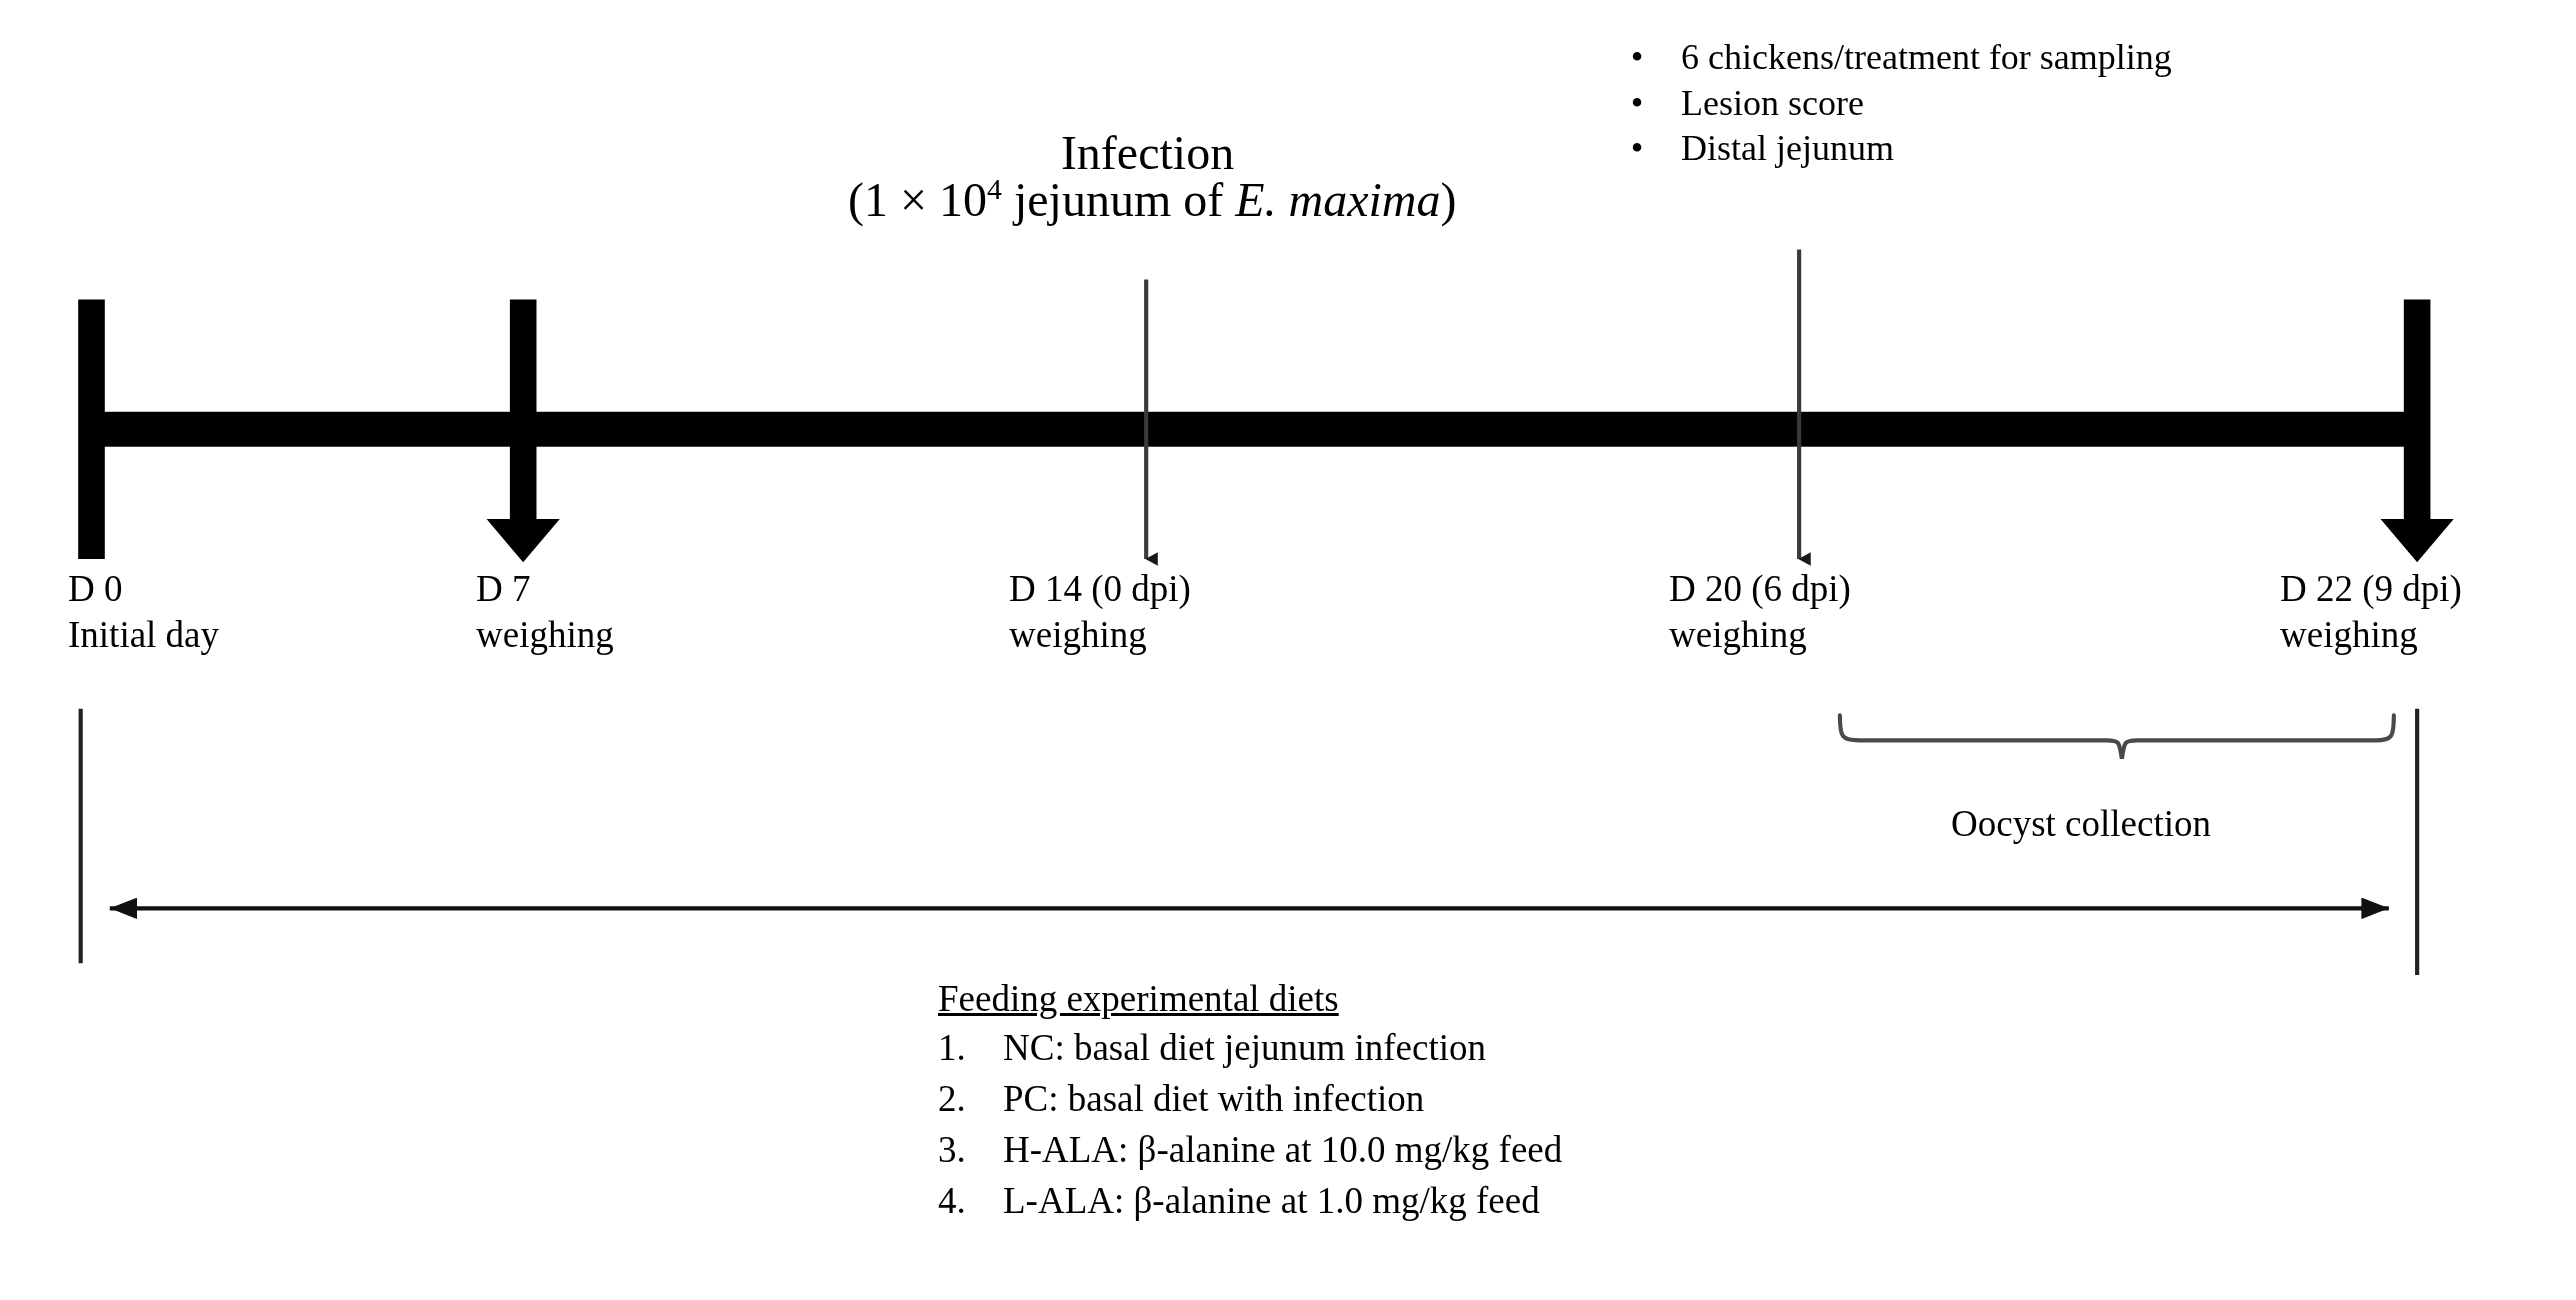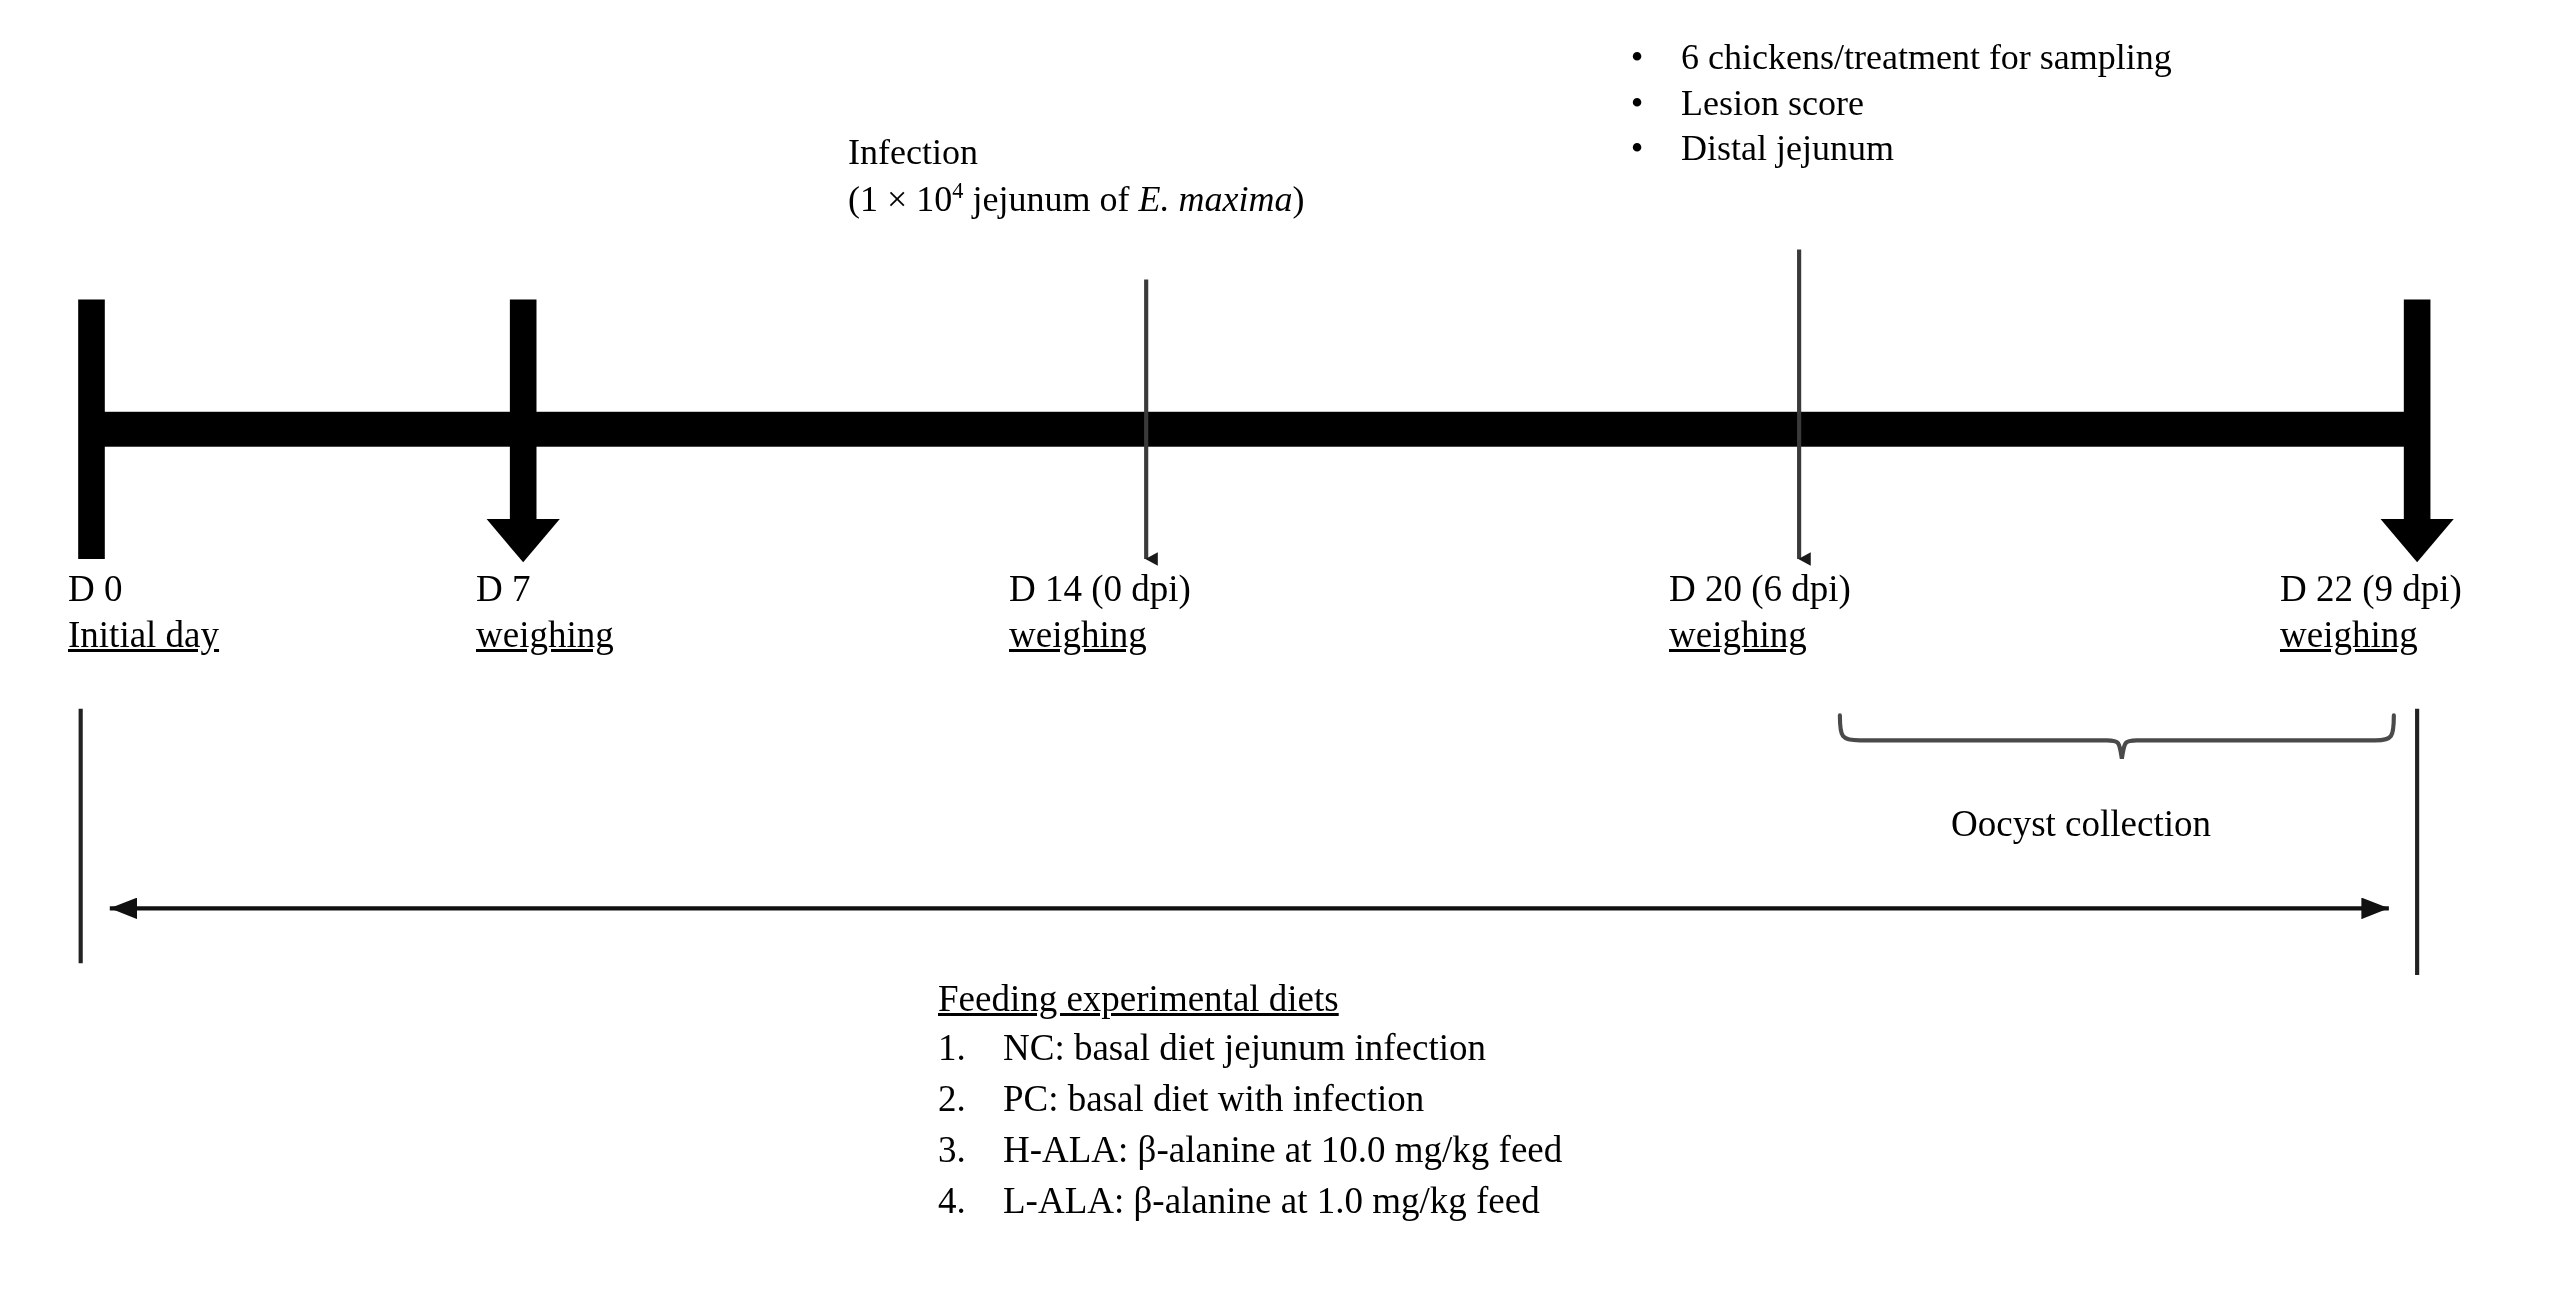--- a/index.html
+++ b/index.html
@@ -24,22 +24,22 @@
     left: 0;
     top: 0;
     width: 2576px;
     height: 1301px;
   }
 
   #infection-callout {
     left: 848px;
     top: 129px;
     width: 599px;
-    text-align: left;
-    font-size: 36px;
+    text-align: center;
+    font-size: 48px;
     line-height: 47px;
   }
   #infection-callout .line2 { white-space: nowrap; }
   .ital { font-style: italic; margin-top: 22px; }
   sup.exp {
     font-size: 0.62em;
     vertical-align: super;
     line-height: 0;
   }
 
@@ -71,21 +71,21 @@
 
   
   .day-label {
     position: absolute;
     font-size: 37px;
     line-height: 46px;
     top: 566px;
     white-space: nowrap;
   }
   .day-label .l1 { display: block; }
-  .day-label .l2 { display: block; text-decoration: underline; }
+  .day-label .l2 { display: block; }
 
   
   #oocyst-label {
     left: 1951px;
     top: 800px;
     font-size: 37px;
     line-height: 47px;
     white-space: nowrap;
   }
 

